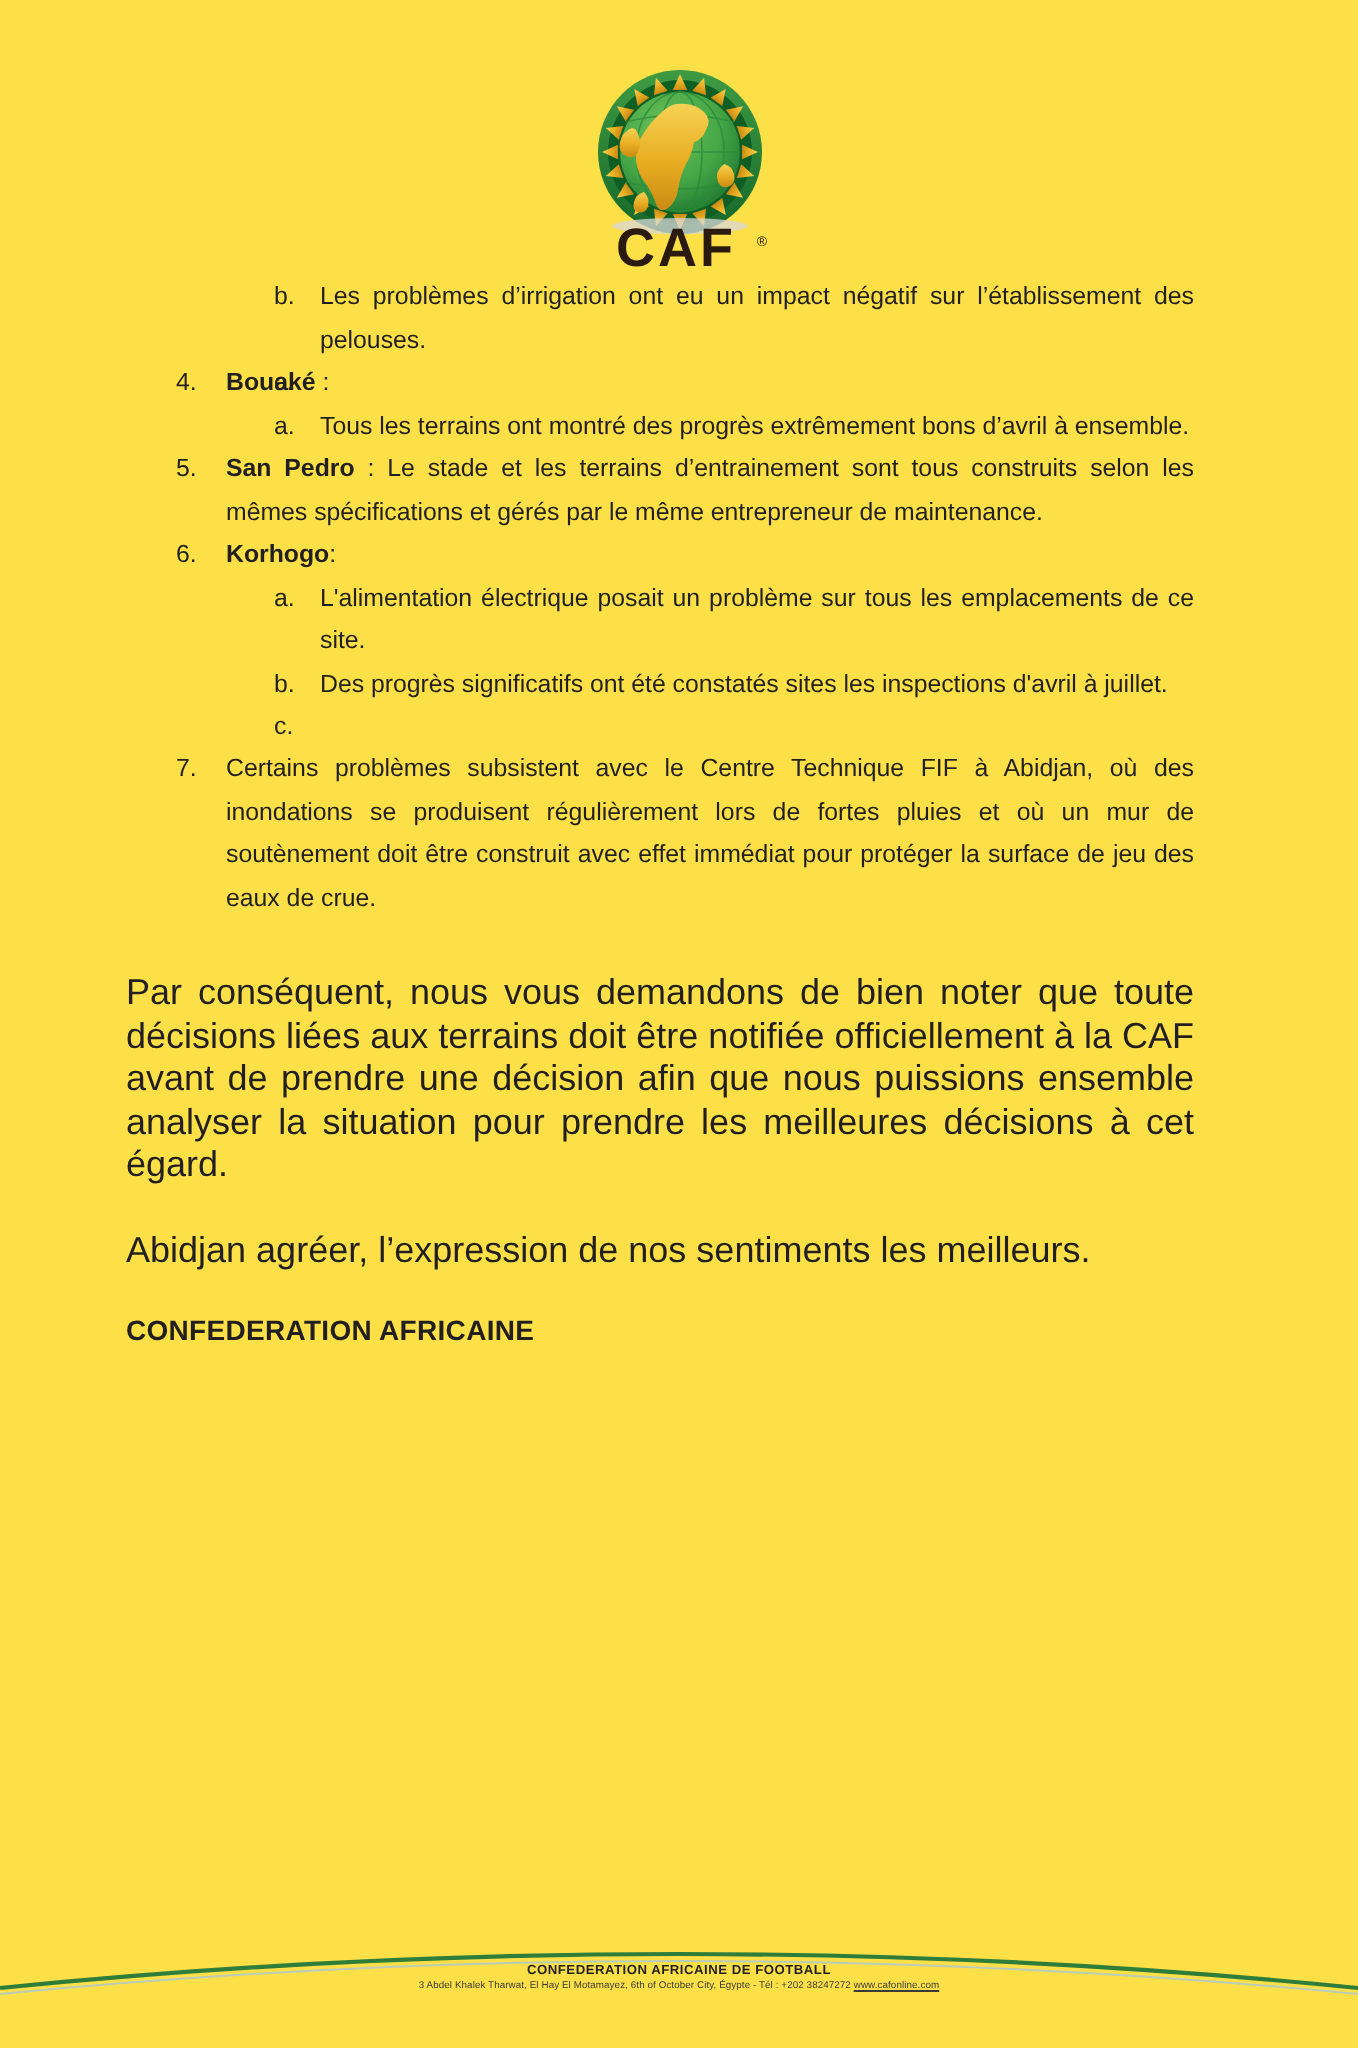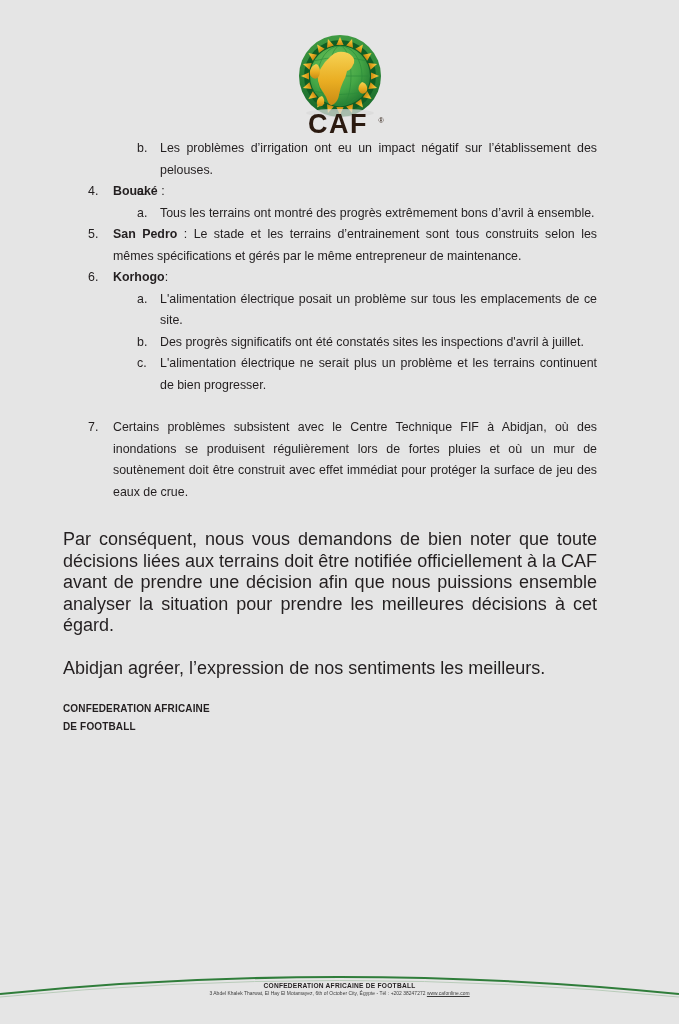--- a/index.html
+++ b/index.html
@@ -5,21 +5,21 @@
   html, body {
     margin: 0;
     padding: 0;
     background: #ffffff;
   }
 
   .page {
     position: relative;
     width: 679px;
     height: 1024px;
-    background: #e5e5e5;
+    background: #fde047;
     font-family: "Liberation Sans", sans-serif;
     color: #231f20;
     overflow: hidden;
   }
 
   
   .logo-block {
     position: absolute;
     top: 30px;
     left: 0;
@@ -88,21 +88,21 @@
 
   .flush {
     margin: 0;
     font-size: 18px;
     line-height: 21.5px;
     text-align: justify;
   }
 
   .signature {
     margin: 0;
-    font-size: 10px;
+    font-size: 14px;
     line-height: 17.5px;
     font-weight: bold;
     letter-spacing: 0.15px;
   }
 
   
   .footer {
     position: absolute;
     left: 0;
     bottom: 28px;
@@ -289,21 +289,20 @@
       <span>L'alimentation électrique posait un problème sur tous les emplacements de ce site.</span>
     </div>
 
     <div class="para lvl2">
       <span class="marker">b.</span>
       <span>Des progrès significatifs ont été constatés sites les inspections d'avril à juillet.</span>
     </div>
 
     <div class="para lvl2">
       <span class="marker">c.</span>
-      <span>L'alimentation électrique ne serait plus un problème et les terrains continuent de bien progresser.</span>
     </div>
 
     <div class="gap-md"></div>
 
     <div class="para lvl1">
       <span class="marker">7.</span>
       <span>Certains problèmes subsistent avec le Centre Technique FIF à Abidjan, où des inondations se produisent régulièrement lors de fortes pluies et où un mur de soutènement doit être construit avec effet immédiat pour protéger la surface de jeu des eaux de crue.</span>
     </div>
 
     <div class="gap-lg"></div>
@@ -311,21 +310,20 @@
     <p class="flush">Par conséquent, nous vous demandons de bien noter que toute décisions liées aux terrains doit être notifiée officiellement à la CAF avant de prendre une décision afin que nous puissions ensemble analyser la situation pour prendre les meilleures décisions à cet égard.</p>
 
     <div class="gap-md"></div>
 
     <p class="flush">Abidjan agréer, l’expression de nos sentiments les meilleurs.</p>
 
     <div class="gap-md"></div>
 
     <div>
       <p class="signature">CONFEDERATION AFRICAINE</p>
-      <p class="signature">DE FOOTBALL</p>
     </div>
 
   </div>
 
   <svg class="footer-curve" viewBox="0 0 679 34" preserveAspectRatio="none" xmlns="http://www.w3.org/2000/svg">
     <path d="M0 30 Q339.5 -4 679 30" fill="none" stroke="#2f7d3a" stroke-width="2.1"></path>
     <path d="M0 33 Q339.5 0 679 33" fill="none" stroke="#b9ccba" stroke-width="1"></path>
   </svg>
 
   <div class="footer">

